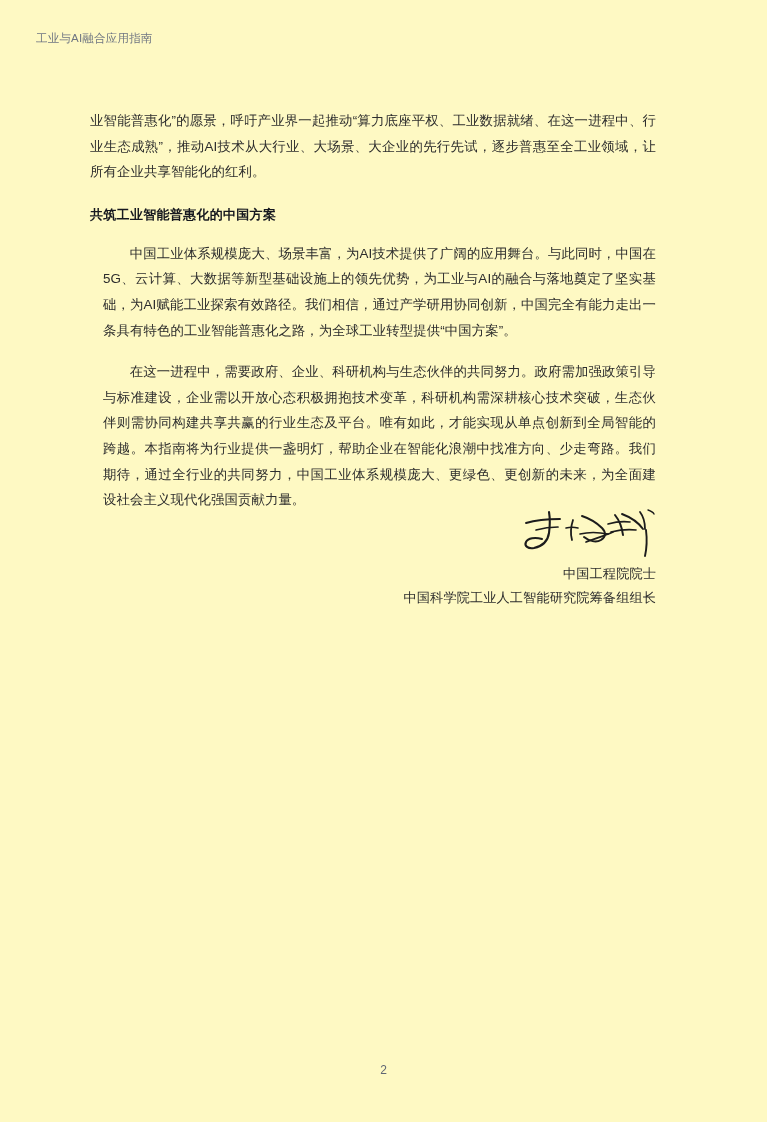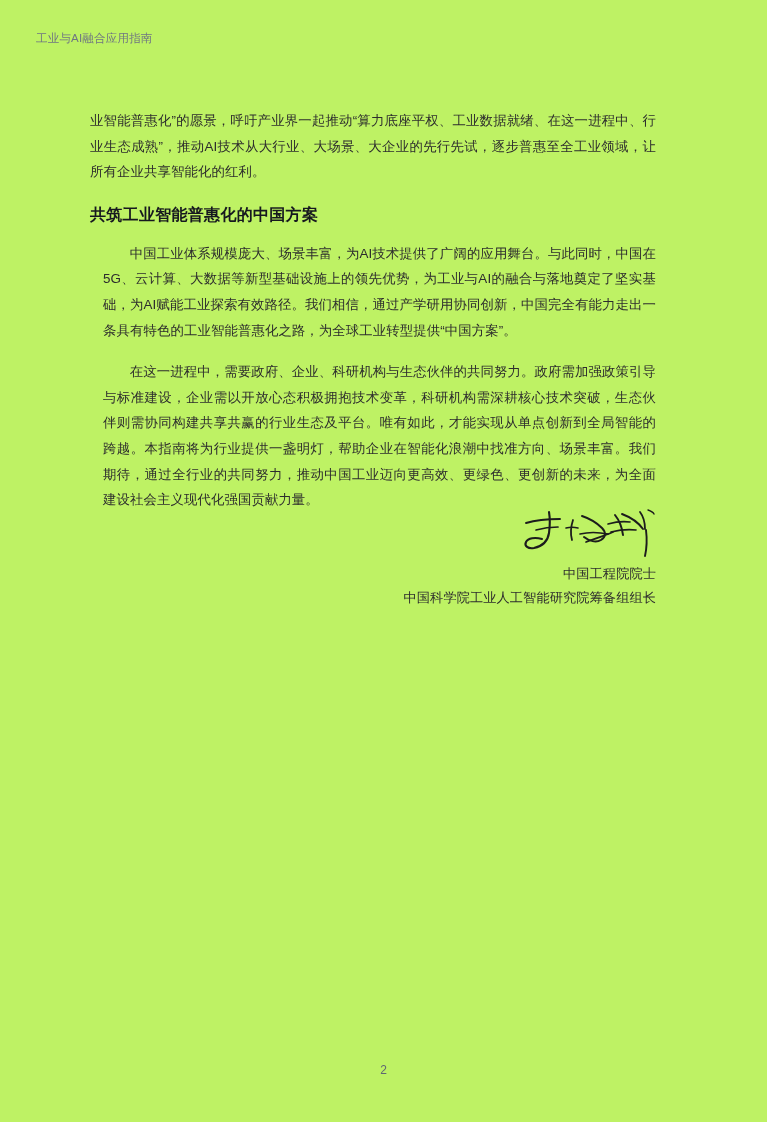--- a/index.html
+++ b/index.html
@@ -8,21 +8,21 @@
     background: #ffffff;
   }
   body {
     font-family: "Liberation Sans", "DejaVu Sans", sans-serif;
     -webkit-font-smoothing: antialiased;
   }
   .page {
     position: relative;
     width: 767px;
     height: 1122px;
-    background: #bef264;
+    background: #fef9c3;
     overflow: hidden;
     box-sizing: border-box;
   }
 
   
   .running-header {
     position: absolute;
     left: 36px;
     top: 30px;
     font-size: 11.5px;
@@ -51,21 +51,21 @@
   }
   .para.continued { text-indent: 0; }
   .para.indent { text-indent: 2em; margin-left: 13px; }
 
   .gap-after-p1 { height: 18px; }
   .gap-after-h2 { height: 14px; }
   .gap-between  { height: 16px; }
 
   .section-heading {
     margin: 0;
-    font-size: 16px;
+    font-size: 13px;
     line-height: 24px;
     font-weight: bold;
     color: #16181f;
     letter-spacing: 0.3px;
   }
 
   
   .sign-block {
     position: absolute;
     left: 90px;
@@ -117,21 +117,21 @@
     <div class="gap-after-p1"></div>
 
     <h2 class="section-heading">共筑工业智能普惠化的中国方案</h2>
 
     <div class="gap-after-h2"></div>
 
     <p class="para indent">中国工业体系规模庞大、场景丰富，为AI技术提供了广阔的应用舞台。与此同时，中国在5G、云计算、大数据等新型基础设施上的领先优势，为工业与AI的融合与落地奠定了坚实基础，为AI赋能工业探索有效路径。我们相信，通过产学研用协同创新，中国完全有能力走出一条具有特色的工业智能普惠化之路，为全球工业转型提供“中国方案”。</p>
 
     <div class="gap-between"></div>
 
-    <p class="para indent">在这一进程中，需要政府、企业、科研机构与生态伙伴的共同努力。政府需加强政策引导与标准建设，企业需以开放心态积极拥抱技术变革，科研机构需深耕核心技术突破，生态伙伴则需协同构建共享共赢的行业生态及平台。唯有如此，才能实现从单点创新到全局智能的跨越。本指南将为行业提供一盏明灯，帮助企业在智能化浪潮中找准方向、场景丰富。我们期待，通过全行业的共同努力，推动中国工业迈向更高效、更绿色、更创新的未来，为全面建设社会主义现代化强国贡献力量。</p>
+    <p class="para indent">在这一进程中，需要政府、企业、科研机构与生态伙伴的共同努力。政府需加强政策引导与标准建设，企业需以开放心态积极拥抱技术变革，科研机构需深耕核心技术突破，生态伙伴则需协同构建共享共赢的行业生态及平台。唯有如此，才能实现从单点创新到全局智能的跨越。本指南将为行业提供一盏明灯，帮助企业在智能化浪潮中找准方向、少走弯路。我们期待，通过全行业的共同努力，中国工业体系规模庞大、更绿色、更创新的未来，为全面建设社会主义现代化强国贡献力量。</p>
 
   </div>
 
   <div class="sign-block">
 
     <div class="signature-wrap">
       <svg class="signature-svg" width="140" height="58" viewBox="0 0 140 58" aria-hidden="true">
         <g fill="none" stroke="#1c1c1c" stroke-linecap="round" stroke-linejoin="round">
           <path d="M10 17 C20 14, 32 13, 44 13" stroke-width="1.9"></path>
           <path d="M33 6 C34 12, 34 20, 33 27 C32 34, 27 40, 18 42 C12 43, 8 40, 10 36 C12 32, 19 31, 26 33" stroke-width="2.1"></path>

